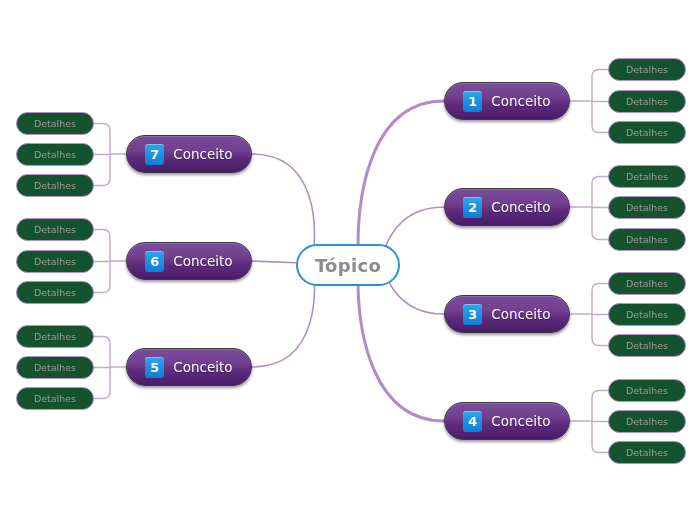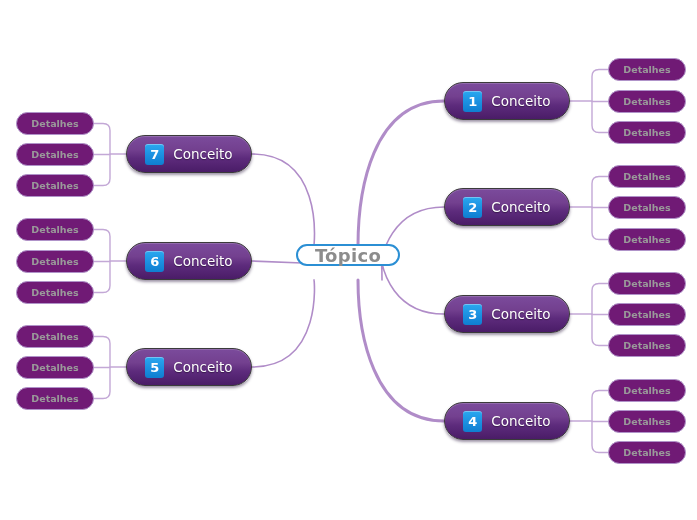--- a/index.html
+++ b/index.html
@@ -93,25 +93,24 @@
     text-shadow: 0 1px 1px rgba(0,0,0,0.4);
   }
 
   
   .detail-node {
     position: absolute;
     box-sizing: border-box;
     display: flex;
     align-items: center;
     justify-content: center;
-    background: #701a75;
+    background: #14532d;
     border: 1.3px solid #b093c9;
     border-radius: 999px;
     z-index: 4;
-    font-weight: bold;
   }
   .detail-label {
     font-size: 9.5px;
     color: #9a9a9a;
     white-space: nowrap;
   }
 </style>
 </head>
 <body>
 
@@ -145,21 +144,21 @@
         <path d="M 110 367.5 L 94 367.5" stroke-width="1.4"></path>
         <path d="M 126 261 L 110 261" stroke-width="1.4"></path>
         <path d="M 94 229.5 L 103 229.5 Q 110 229.5 110 236.5 L 110 285.5 Q 110 292.5 103 292.5 L 94 292.5" stroke-width="1.4"></path>
         <path d="M 110 261.5 L 94 261.5" stroke-width="1.4"></path>
         <path d="M 126 154 L 110 154" stroke-width="1.4"></path>
         <path d="M 94 123.5 L 103 123.5 Q 110 123.5 110 130.5 L 110 178.5 Q 110 185.5 103 185.5 L 94 185.5" stroke-width="1.4"></path>
         <path d="M 110 154.5 L 94 154.5" stroke-width="1.4"></path>
       </g>
   </svg>
 
-<div class="topic-node" style="left: 296px; top: 244px; width: 104px; height: 22px;">
+<div class="topic-node" style="left: 296px; top: 244px; width: 104px; height: 42px;">
       <span class="topic-label">Tópico</span>
     </div>
     <div class="concept-node" style="left: 444px; top: 82px; width: 126px; height: 38px;">
       <div class="concept-inner">
         <span class="concept-badge">1</span>
         <span class="concept-label">Conceito</span>
       </div>
     </div>
     <div class="detail-node" style="left: 608px; top: 58px; width: 78px; height: 23px;">
       <span class="detail-label">Detalhes</span>

